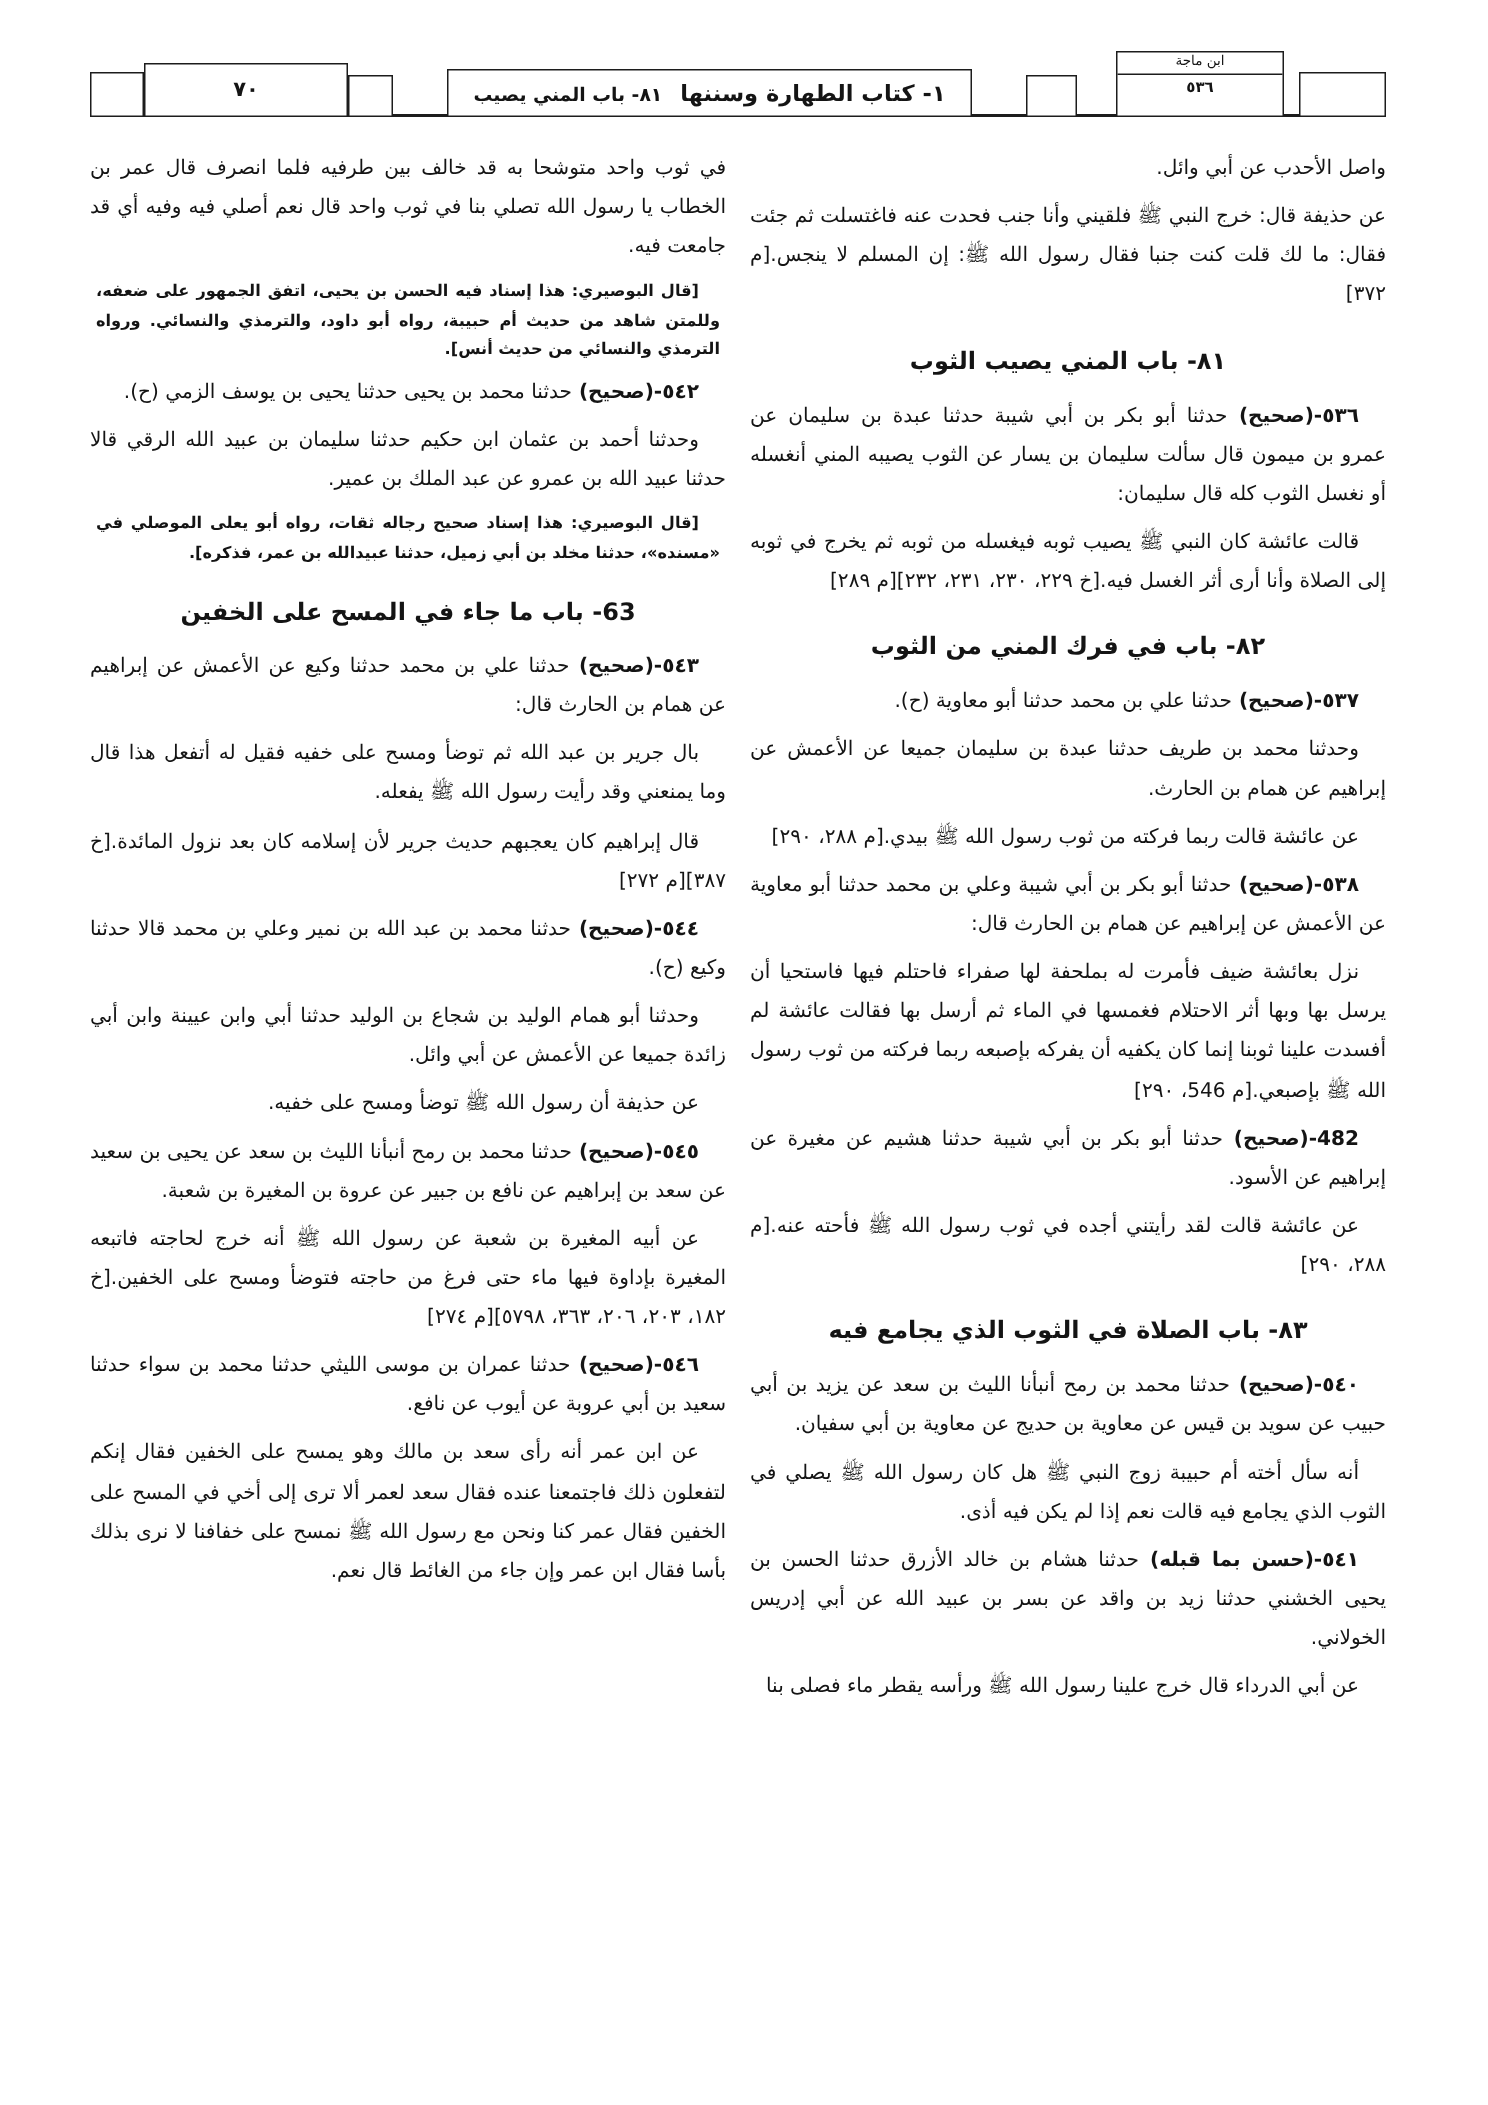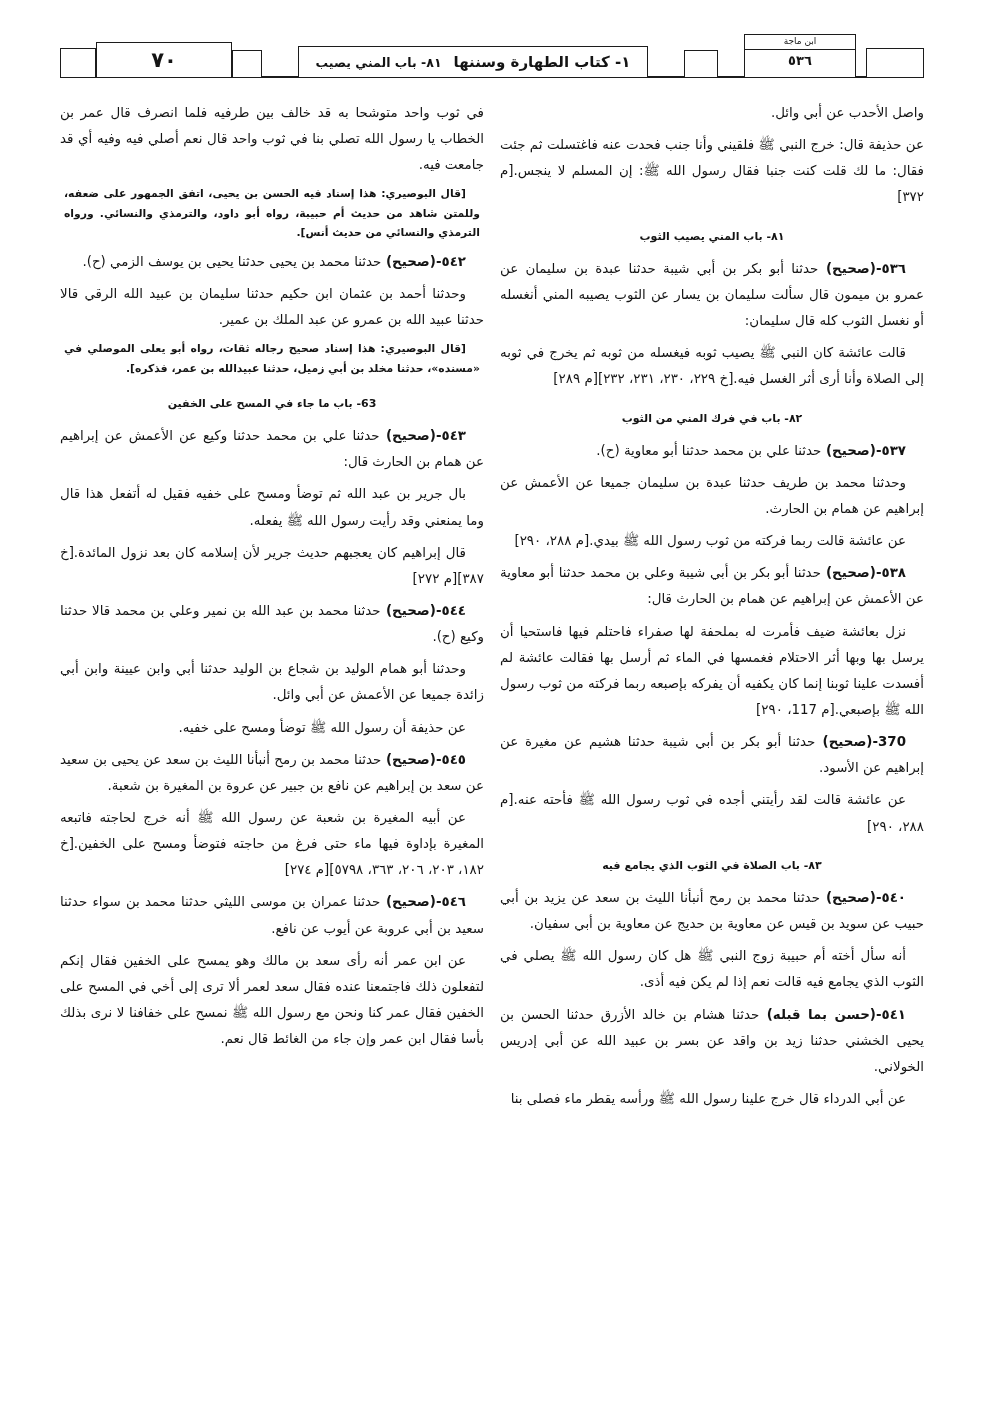--- a/index.html
+++ b/index.html
@@ -24,43 +24,43 @@
   .hcell {
     border:1.3px solid #1c1c1c; background:#fff;
     display:flex; align-items:center; justify-content:center;
     margin-bottom:-2px;
   }
   .cell-edge-r  { width:58px;  height:30px; }
   .cell-source  { width:112px; height:44px; flex-direction:column; justify-content:stretch; }
   .cell-small-r { width:34px;  height:28px; }
   .cell-title   { width:350px; height:32px; gap:12px; padding:0 6px; }
   .cell-small-l { width:30px;  height:28px; }
-  .cell-page    { width:136px; height:36px; font-size:21px; font-weight:700; }
+  .cell-page    { width:136px; height:36px; font-size:14px; font-weight:700; }
   .cell-edge-l  { width:36px;  height:30px; }
   .sp10 { width:10px; } .sp26 { width:26px; } .spflex { flex:1; }
   .source-name {
     display:block; width:100%; text-align:center;
     font-size:9px; line-height:1.5; border-bottom:1px solid #1c1c1c;
   }
-  .source-num { display:block; width:100%; text-align:center; font-size:13px; font-weight:700; line-height:1.7; }
+  .source-num { display:block; width:100%; text-align:center; font-size:10px; font-weight:700; line-height:1.7; }
   .title-kitab { font-weight:700; font-size:15px; white-space:nowrap; }
   .title-bab   { font-weight:700; font-size:12.5px; white-space:nowrap; }
 
   
   .columns { display:flex; gap:16px; margin-top:16px; align-items:flex-start; }
   .col {
     width:50%;
     font-size:13.4px; line-height:1.95;
     text-align:justify;
   }
   .para    { margin:6px 0; text-indent:18px; }
   .cont    { text-indent:0; }
   .heading {
     text-align:center; text-indent:0;
-    font-weight:700; font-size:11px; line-height:1.75;
+    font-weight:700; font-size:16px; line-height:1.75;
     margin:16px 0 10px;
   }
   .note {
     font-size:10.8px; font-weight:700; line-height:1.8;
     margin:5px 4px; text-indent:14px;
   }
   .hnum { font-weight:700; }
 </style>
 </head>
 <body>
@@ -95,22 +95,22 @@
       <p class="para cont">واصل الأحدب عن أبي وائل.</p>
       <p class="para cont">عن حذيفة قال: خرج النبي ﷺ فلقيني وأنا جنب فحدت عنه فاغتسلت ثم جئت فقال: ما لك قلت كنت جنبا فقال رسول الله ﷺ: إن المسلم لا ينجس.[م ٣٧٢]</p>
       <h2 class="heading">٨١- باب المني يصيب الثوب</h2>
       <p class="para"><b class="hnum">٥٣٦-(صحيح) </b><span>حدثنا أبو بكر بن أبي شيبة حدثنا عبدة بن سليمان عن عمرو بن ميمون قال سألت سليمان بن يسار عن الثوب يصيبه المني أنغسله أو نغسل الثوب كله قال سليمان:</span></p>
       <p class="para">قالت عائشة كان النبي ﷺ يصيب ثوبه فيغسله من ثوبه ثم يخرج في ثوبه إلى الصلاة وأنا أرى أثر الغسل فيه.[خ ٢٢٩، ٢٣٠، ٢٣١، ٢٣٢][م ٢٨٩]</p>
       <h2 class="heading">٨٢- باب في فرك المني من الثوب</h2>
       <p class="para"><b class="hnum">٥٣٧-(صحيح) </b><span>حدثنا علي بن محمد حدثنا أبو معاوية (ح).</span></p>
       <p class="para">وحدثنا محمد بن طريف حدثنا عبدة بن سليمان جميعا عن الأعمش عن إبراهيم عن همام بن الحارث.</p>
       <p class="para">عن عائشة قالت ربما فركته من ثوب رسول الله ﷺ بيدي.[م ٢٨٨، ٢٩٠]</p>
       <p class="para"><b class="hnum">٥٣٨-(صحيح) </b><span>حدثنا أبو بكر بن أبي شيبة وعلي بن محمد حدثنا أبو معاوية عن الأعمش عن إبراهيم عن همام بن الحارث قال:</span></p>
-      <p class="para">نزل بعائشة ضيف فأمرت له بملحفة لها صفراء فاحتلم فيها فاستحيا أن يرسل بها وبها أثر الاحتلام فغمسها في الماء ثم أرسل بها فقالت عائشة لم أفسدت علينا ثوبنا إنما كان يكفيه أن يفركه بإصبعه ربما فركته من ثوب رسول الله ﷺ بإصبعي.[م 117، ٢٩٠]</p>
-      <p class="para"><b class="hnum">370-(صحيح) </b><span>حدثنا أبو بكر بن أبي شيبة حدثنا هشيم عن مغيرة عن إبراهيم عن الأسود.</span></p>
+      <p class="para">نزل بعائشة ضيف فأمرت له بملحفة لها صفراء فاحتلم فيها فاستحيا أن يرسل بها وبها أثر الاحتلام فغمسها في الماء ثم أرسل بها فقالت عائشة لم أفسدت علينا ثوبنا إنما كان يكفيه أن يفركه بإصبعه ربما فركته من ثوب رسول الله ﷺ بإصبعي.[م 546، ٢٩٠]</p>
+      <p class="para"><b class="hnum">482-(صحيح) </b><span>حدثنا أبو بكر بن أبي شيبة حدثنا هشيم عن مغيرة عن إبراهيم عن الأسود.</span></p>
       <p class="para">عن عائشة قالت لقد رأيتني أجده في ثوب رسول الله ﷺ فأحته عنه.[م ٢٨٨، ٢٩٠]</p>
       <h2 class="heading">٨٣- باب الصلاة في الثوب الذي يجامع فيه</h2>
       <p class="para"><b class="hnum">٥٤٠-(صحيح) </b><span>حدثنا محمد بن رمح أنبأنا الليث بن سعد عن يزيد بن أبي حبيب عن سويد بن قيس عن معاوية بن حديج عن معاوية بن أبي سفيان.</span></p>
       <p class="para">أنه سأل أخته أم حبيبة زوج النبي ﷺ هل كان رسول الله ﷺ يصلي في الثوب الذي يجامع فيه قالت نعم إذا لم يكن فيه أذى.</p>
       <p class="para"><b class="hnum">٥٤١-(حسن بما قبله) </b><span>حدثنا هشام بن خالد الأزرق حدثنا الحسن بن يحيى الخشني حدثنا زيد بن واقد عن بسر بن عبيد الله عن أبي إدريس الخولاني.</span></p>
       <p class="para">عن أبي الدرداء قال خرج علينا رسول الله ﷺ ورأسه يقطر ماء فصلى بنا</p>
     </div>
 
     <div class="col">
       <p class="para cont">في ثوب واحد متوشحا به قد خالف بين طرفيه فلما انصرف قال عمر بن الخطاب يا رسول الله تصلي بنا في ثوب واحد قال نعم أصلي فيه وفيه أي قد جامعت فيه.</p>

